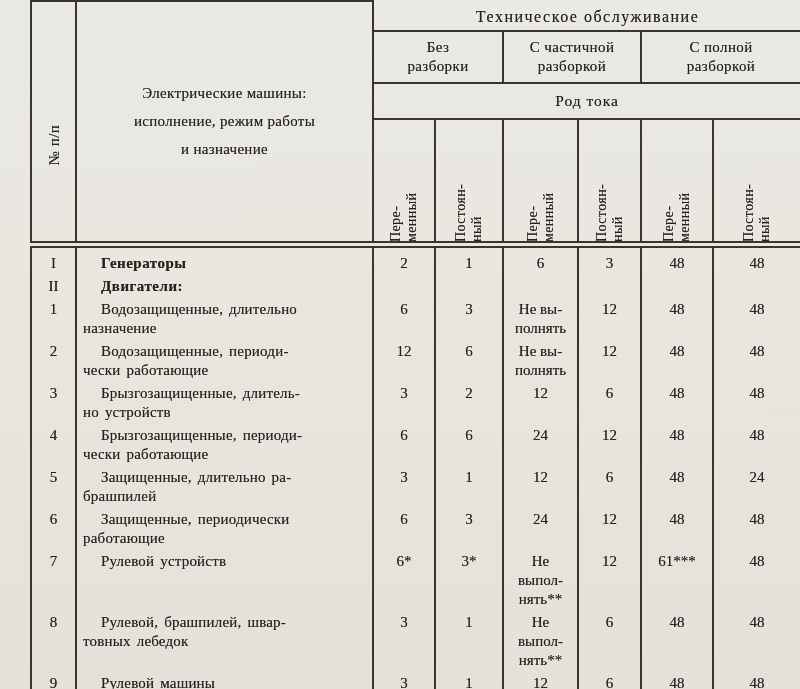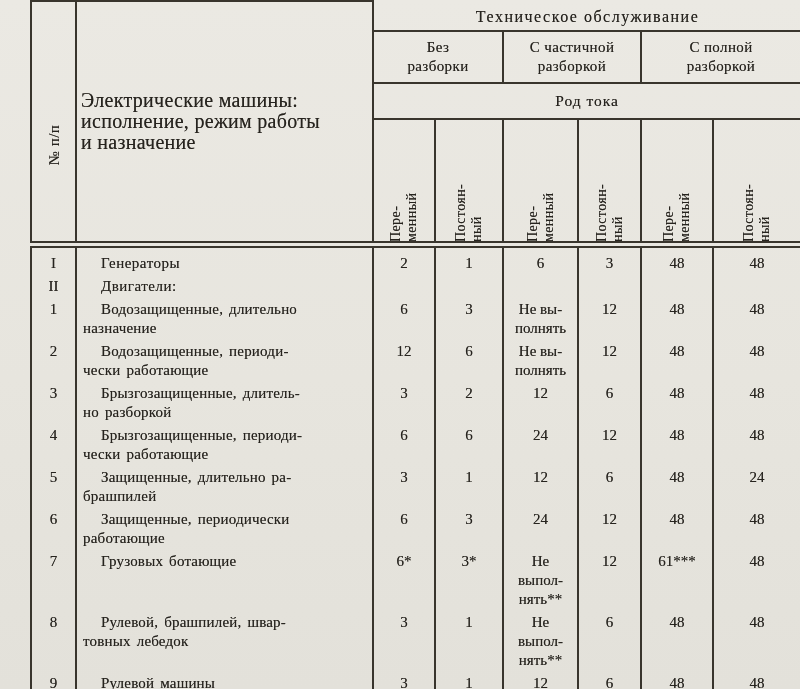--- a/index.html
+++ b/index.html
@@ -29,33 +29,33 @@
   tr.hA{height:30px} tr.hB{height:52px} tr.hC{height:36px} tr.hD{height:125px}
   .th-service{font-size:16px;letter-spacing:1.5px;text-align:center;padding-top:4px}
   .th-group{font-size:15px;line-height:19px;letter-spacing:.4px}
   .th-current{font-size:15.5px;letter-spacing:1px}
   .th-num{position:relative}
   .rot-num{
     position:absolute;left:50%;top:60%;
     transform:translate(-50%,-50%) rotate(-90deg);
     white-space:nowrap;font-size:15px;letter-spacing:.5px;
   }
-  .th-desc{text-align:left;font-size:20px;line-height:21px;letter-spacing:.3px}
+  .th-desc{text-align:center;font-size:15px;line-height:28px;letter-spacing:.3px}
   .vth{position:relative}
   .vth .rot{
     position:absolute;left:50%;top:55%;
     transform:translate(-50%,-50%) rotate(-90deg);
     width:112px;text-align:left;
     font-size:14px;line-height:16px;letter-spacing:.4px;
   }
   
   td{font-size:15px;line-height:19px}
   td.c-num{text-align:center}
   td.c-desc{text-indent:18px;padding-left:6px;word-spacing:2px;letter-spacing:.2px}
-  td.c-desc.bold{font-weight:normal;letter-spacing:.5px}
+  td.c-desc.bold{font-weight:bold;letter-spacing:.5px}
   td.c-val{text-align:center;white-space:pre-line}
   tbody tr:first-child td{padding-top:6px}
 </style>
 </head>
 <body>
 
 <div class="page">
   <table class="tbl">
     <colgroup>
       <col style="width:45px">
@@ -158,21 +158,21 @@
         <td class="c-val br">6</td>
         <td class="c-val br">Не вы-
 полнять</td>
         <td class="c-val br">12</td>
         <td class="c-val br">48</td>
         <td class="c-val br">48</td>
       </tr>
       <tr>
         <td class="c-num bl br">3</td>
         <td class="c-desc br pre">Брызгозащищенные, длитель-
-но разборкой</td>
+но устройств</td>
         <td class="c-val br">3</td>
         <td class="c-val br">2</td>
         <td class="c-val br">12</td>
         <td class="c-val br">6</td>
         <td class="c-val br">48</td>
         <td class="c-val br">48</td>
       </tr>
       <tr>
         <td class="c-num bl br">4</td>
         <td class="c-desc br pre">Брызгозащищенные, периоди-
@@ -201,21 +201,21 @@
 работающие</td>
         <td class="c-val br">6</td>
         <td class="c-val br">3</td>
         <td class="c-val br">24</td>
         <td class="c-val br">12</td>
         <td class="c-val br">48</td>
         <td class="c-val br">48</td>
       </tr>
       <tr>
         <td class="c-num bl br">7</td>
-        <td class="c-desc br pre">Грузовых ботающие</td>
+        <td class="c-desc br pre">Рулевой устройств</td>
         <td class="c-val br">6*</td>
         <td class="c-val br">3*</td>
         <td class="c-val br">Не
 выпол-
 нять**</td>
         <td class="c-val br">12</td>
         <td class="c-val br">61***</td>
         <td class="c-val br">48</td>
       </tr>
       <tr>

